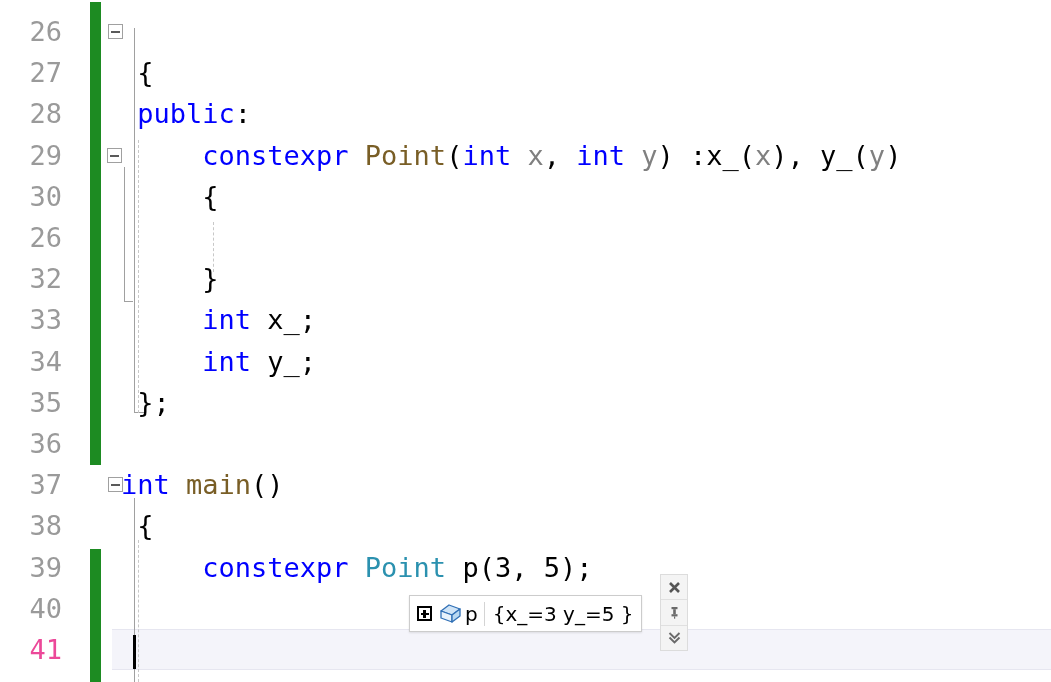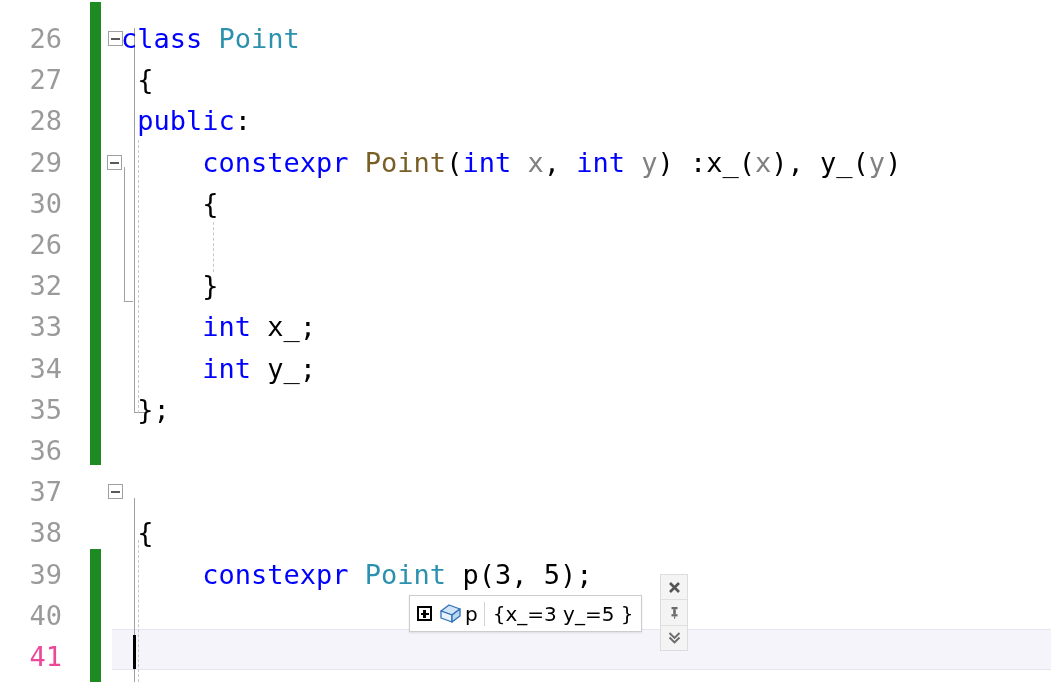--- a/index.html
+++ b/index.html
@@ -20,21 +20,20 @@
     height: 682px;
     background: #ffffff;
   }
 
   
   .row {
     position: absolute;
     left: 0;
     width: 857px;
     height: 41.2px;
-    margin-top: 7px;
   }
 
   
   .lineno {
     position: absolute;
     left: 0;
     width: 62px;
     text-align: right;
     font-family: "DejaVu Sans Mono", monospace;
     font-size: 27px;
@@ -244,21 +243,20 @@
   <div class="indentguide" style="left:138px; top:140px; height:273px;"></div>
   <div class="indentguide" style="left:213px; top:222px; height:50px;"></div>
   <div class="indentguide" style="left:138px; top:540px; height:142px;"></div>
 
   <div class="caret" style="left:133px; top:635px; height:34px;"></div>
 
   <div id="rows">
       <div class="row" style="top: 11px;">
         <div class="lineno">26</div>
         <div class="foldbox" style="left: 108px; top: 13px;"></div>
-        <div class="code"><span class="kw">class </span><span class="type">Point</span></div>
       </div>
       <div class="row" style="top: 52.2px;">
         <div class="lineno">27</div>
         <div class="code"><span class="plain"> {</span></div>
       </div>
       <div class="row" style="top: 93.4px; padding-left: 43px;">
         <div class="lineno">28</div>
         <div class="code"><span class="kw"> public</span><span class="plain">:</span></div>
       </div>
       <div class="row" style="top: 134.6px;">
@@ -290,20 +288,21 @@
         <div class="lineno">35</div>
         <div class="code"><span class="plain"> };</span></div>
       </div>
       <div class="row" style="top: 423px;">
         <div class="lineno">36</div>
         <div class="code"></div>
       </div>
       <div class="row" style="top: 464.2px;">
         <div class="lineno">37</div>
         <div class="foldbox" style="left: 108px; top: 13px;"></div>
+        <div class="code"><span class="kw">int </span><span class="fn">main</span><span class="plain">()</span></div>
       </div>
       <div class="row" style="top: 505.4px;">
         <div class="lineno">38</div>
         <div class="code"><span class="plain"> {</span></div>
       </div>
       <div class="row" style="top: 546.6px;">
         <div class="lineno">39</div>
         <div class="code"><span class="kw">     constexpr </span><span class="type">Point</span><span class="plain"> p(3, 5);</span></div>
       </div>
       <div class="row" style="top: 587.8px;">

